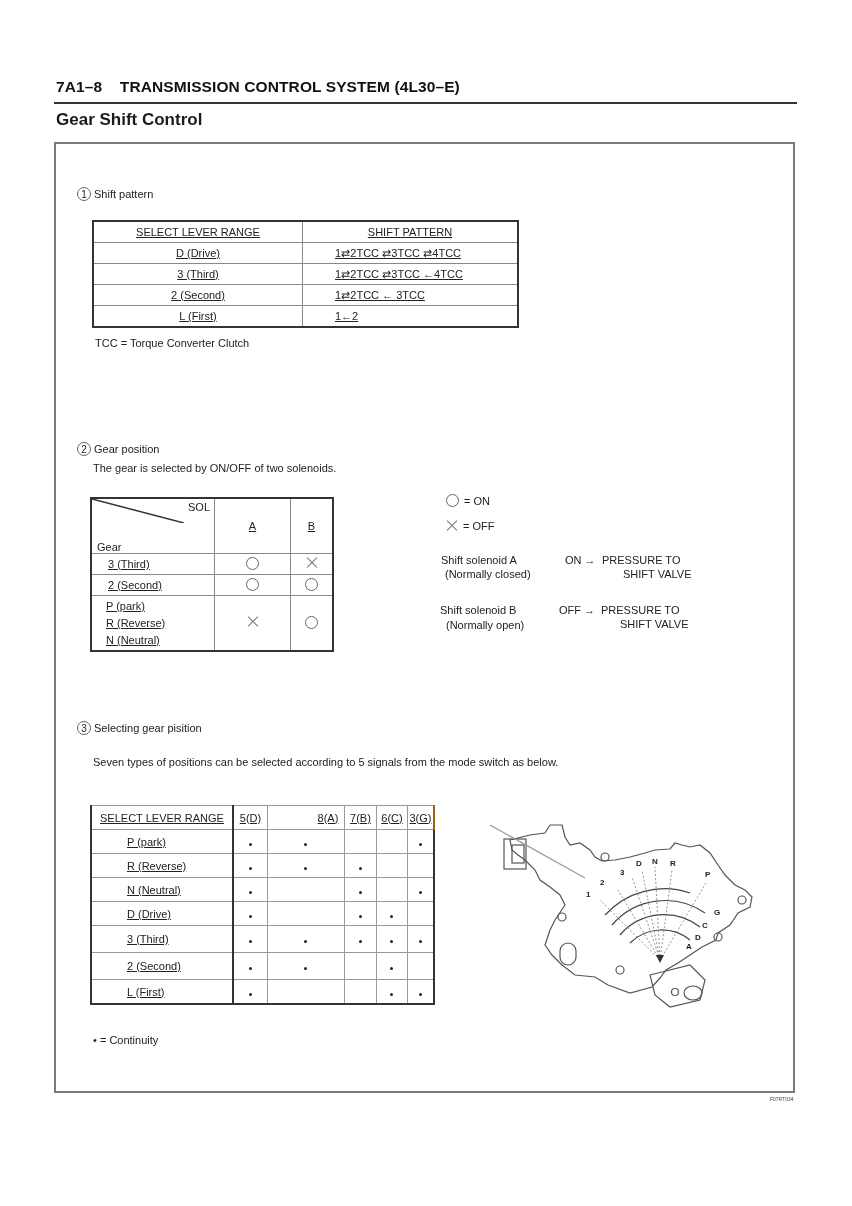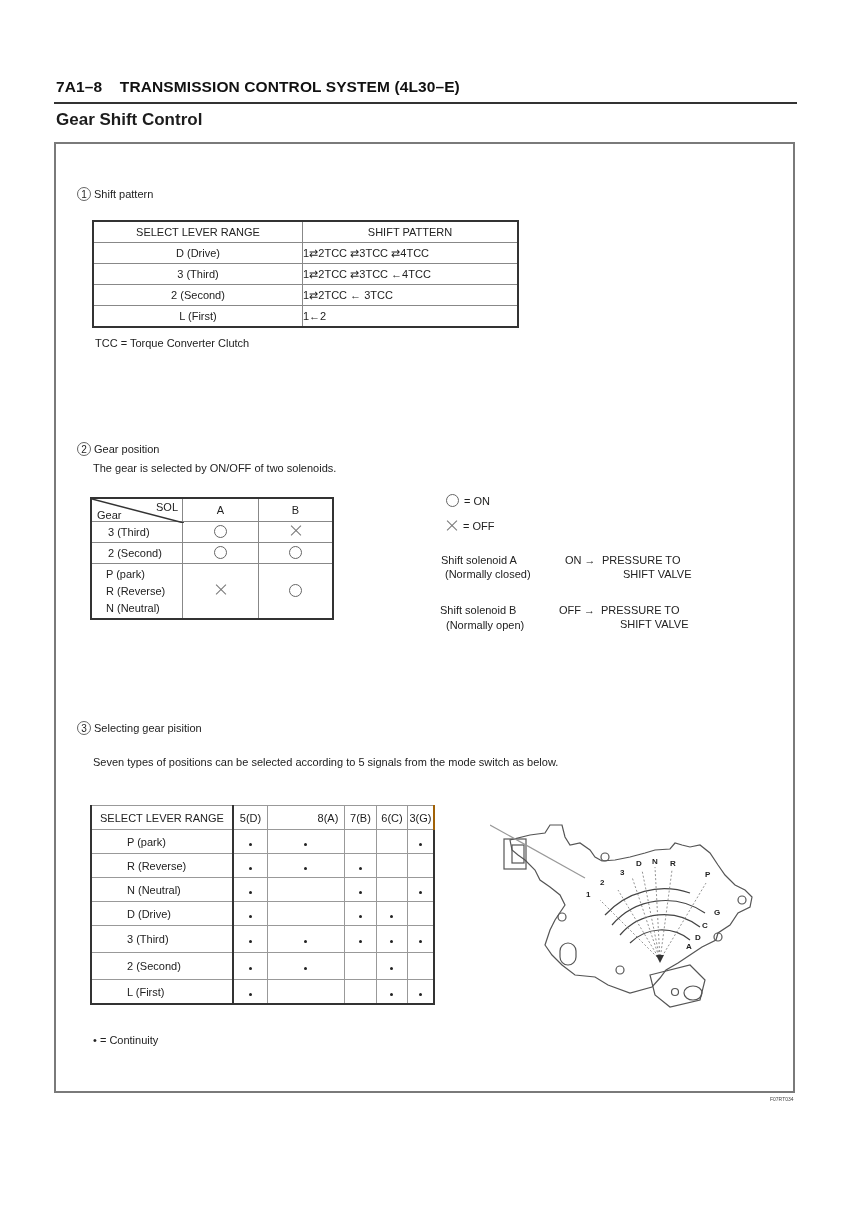--- a/index.html
+++ b/index.html
@@ -5,25 +5,25 @@
   html,body{margin:0;padding:0;background:#fff;}
   body{width:852px;height:1206px;position:relative;overflow:hidden;font-family:"Liberation Sans",sans-serif;color:#1a1a1a;}
   .abs{position:absolute;}
   .hdr{left:56px;top:78px;font-size:15.5px;font-weight:bold;letter-spacing:0.1px;color:#111;white-space:pre;}
   .hdr-rule{left:54px;top:102px;width:743px;height:2px;background:#333;}
   .title{left:56px;top:110px;font-size:17px;font-weight:bold;color:#1c1c1c;}
   .frame{left:54px;top:142px;width:741px;height:951px;border:2px solid #7a7a7a;box-sizing:border-box;}
   .sec{font-size:11px;color:#222;display:flex;align-items:center;gap:3px;}
   .num{display:inline-flex;width:14px;height:14px;border:1px solid #666;border-radius:50%;align-items:center;justify-content:center;font-size:10px;box-sizing:border-box;}
   .txt{font-size:11px;color:#222;white-space:pre;}
-  table{border-collapse:collapse;position:absolute;font-size:11px;color:#222;}
+  table{border-collapse:collapse;position:absolute;font-size:11px;color:#222;text-decoration:underline;}
   td,th{font-weight:normal;padding:0;}
   .t1{left:92px;top:220px;width:427px;border:2px solid #333;}
   .t1 td{border:1px solid #888;height:20px;text-align:center;}
-  .t1 td.c2{text-align:left;}
+  .t1 td.c2{text-align:left;padding-left:32px;}
   .t1 th{border:1px solid #888;height:20px;}
   .t2{left:90px;top:497px;width:244px;border:2px solid #333;}
   .t2 td{border:1px solid #888;height:20px;text-align:center;}
   .t2 td.lab{text-align:left;padding-left:16px;}
   .sym-x{display:inline-block;width:12px;height:12px;position:relative;}
   .sym-x:before,.sym-x:after{content:"";position:absolute;left:-1px;top:5px;width:14px;height:1px;background:#777;}
   .sym-x:before{transform:rotate(45deg);} .sym-x:after{transform:rotate(-45deg);}
   .sym-o{display:inline-block;width:11px;height:11px;border:1px solid #666;border-radius:50%;}
   .t3{left:90px;top:805px;width:345px;}
   .t3 td{height:23px;text-align:center;border:1px solid #999;}
@@ -73,21 +73,21 @@
 
 <div class="abs sec" style="left:77px;top:442px;">
   <span class="num">2</span>
   <span>Gear position</span>
 </div>
 <div class="abs txt" style="left:93px;top:462px;">The gear is selected by ON/OFF of two solenoids.</div>
 
 <table class="t2">
   <tbody>
       <tr>
-    <td style="width:90px;height:22px;position:relative;padding:0;">
+    <td style="width:90px;height:22px;position:relative;padding:16px;">
       <svg class="abs" style="left:0;top:0;" width="92" height="24">
             <line x1="0" y1="0" x2="92" y2="24" stroke="#333" stroke-width="1.5"></line>
           </svg>
       <span class="abs" style="right:4px;top:2px;font-size:11px;">SOL</span>
       <span class="abs" style="left:5px;bottom:0px;font-size:11px;">Gear</span>
     </td>
     <td style="width:75px;">A</td>
     <td>B</td>
   </tr>
   <tr>

